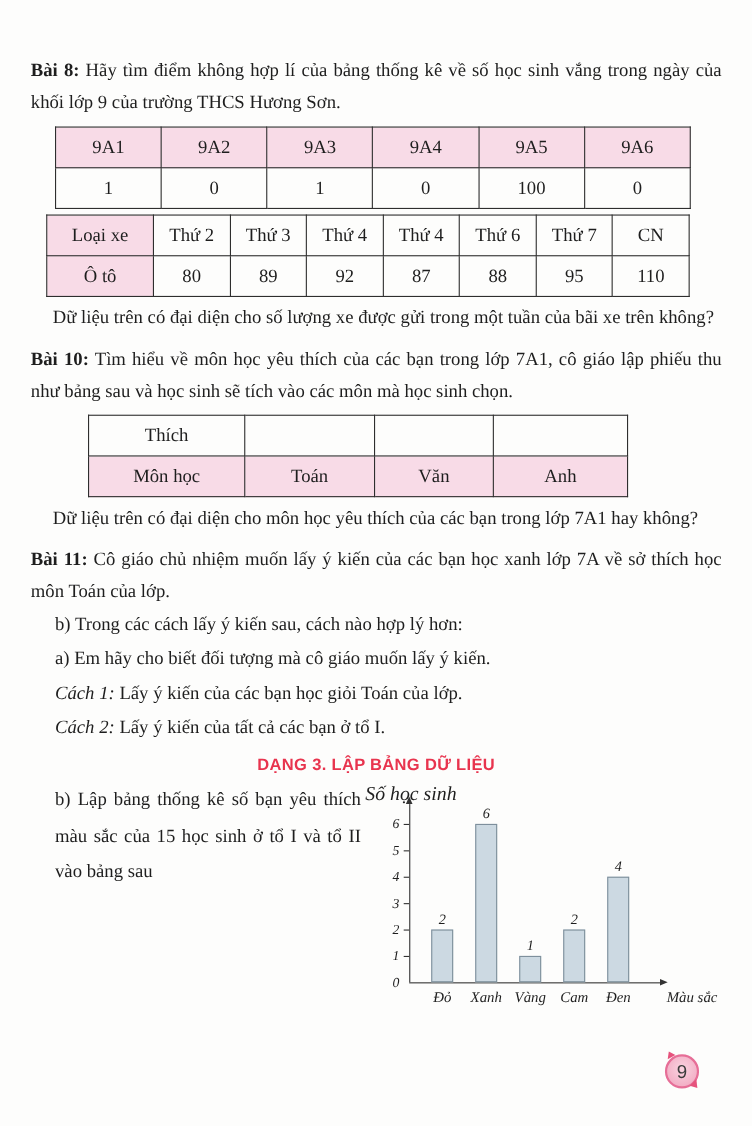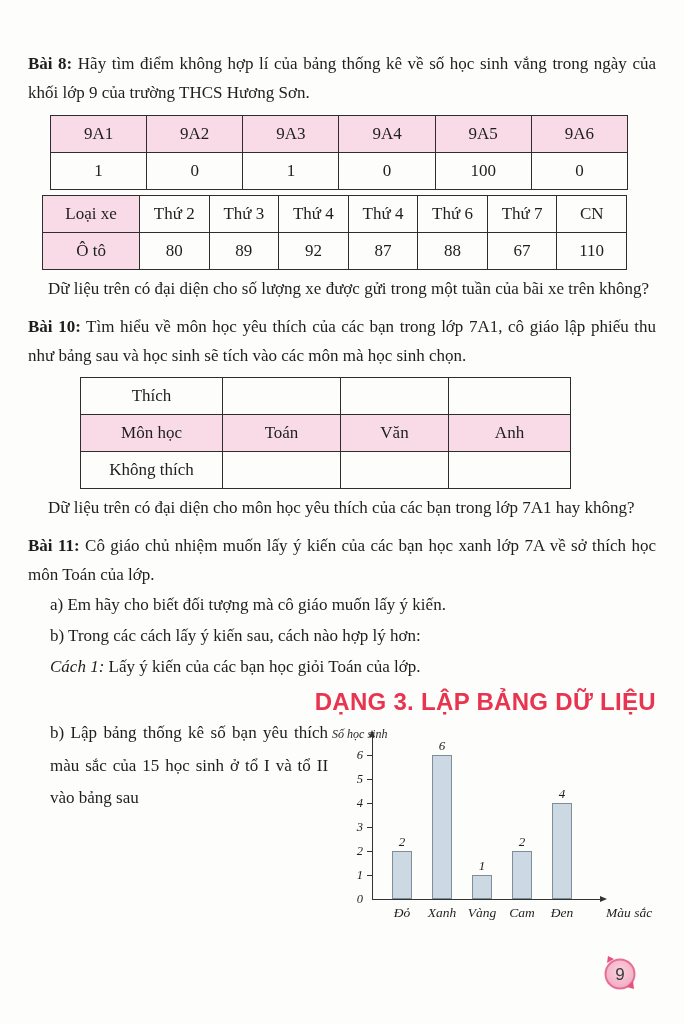--- a/index.html
+++ b/index.html
@@ -20,32 +20,32 @@
   td,th{border:1.6px solid #2e2e2e;text-align:center;font-weight:normal;
         font-size:17px;padding:4px;height:28px;line-height:28px;}
   .pink{background:#f8dbe7;}
   .tbl1{width:578px;margin:8px 0 4px 22px;}
   .tbl2{width:585px;margin:5px 0 4px 14px;}
   .tbl2 td:first-child{width:88px;}
   .tbl3{width:490px;margin:7px 0 4px 52px;}
   .tbl3 col.c0{width:142px;} .tbl3 col.c1{width:118px;}
   .tbl3 col.c2{width:108px;} .tbl3 col.c3{width:122px;}
   .section-heading{
-    text-align:right;margin-top:7px;
+    text-align:center;margin-top:7px;
     font-family:"Liberation Sans","DejaVu Sans",sans-serif;
-    font-weight:bold;font-size:24px;color:#e8344e;letter-spacing:.3px;
+    font-weight:bold;font-size:15px;color:#e8344e;letter-spacing:.3px;
     line-height:26px;
   }
   .b12row{display:flex;margin-top:2px;}
   .b12text{width:302px;}
   .b12text p{line-height:32.5px;}
   
   .chart{position:relative;width:326px;height:232px;margin-left:4px;
          font-family:"Liberation Serif","DejaVu Serif",serif;}
-  .chart .ylab{position:absolute;left:0;top:10px;font-style:italic;font-size:12px;}
+  .chart .ylab{position:absolute;left:0;top:0;font-style:italic;font-size:18px;}
   .chart .xlab{position:absolute;font-style:italic;font-size:13.5px;}
   .chart .vaxis{position:absolute;width:1.4px;background:#333;}
   .chart .haxis{position:absolute;height:1.4px;background:#333;}
   .chart .arrow-up{position:absolute;width:0;height:0;
      border-left:3.5px solid transparent;border-right:3.5px solid transparent;
      border-bottom:7px solid #333;}
   .chart .arrow-right{position:absolute;width:0;height:0;
      border-top:3.5px solid transparent;border-bottom:3.5px solid transparent;
      border-left:7px solid #333;}
   .chart .tick{position:absolute;width:5px;height:1.2px;background:#333;}
@@ -103,21 +103,21 @@
           <td>Thứ 7</td>
           <td>CN</td>
         </tr>
         <tr>
           <td class="pink">Ô tô</td>
           <td>80</td>
           <td>89</td>
           <td>92</td>
           <td>87</td>
           <td>88</td>
-          <td>67</td>
+          <td>95</td>
           <td>110</td>
         </tr>
       </tbody>
   </table>
 
   <p class="indent">Dữ liệu trên có đại diện cho số lượng xe được gửi trong một tuần của bãi xe trên không?</p>
 
   <p class="prob"><span class="lbl">Bài 10:</span>
      <span>Tìm hiểu về môn học yêu thích của các bạn trong lớp 7A1, cô giáo lập phiếu thu như bảng sau và học sinh sẽ tích vào các môn mà học sinh chọn.</span></p>
 
@@ -134,37 +134,33 @@
           <td></td>
           <td></td>
           <td></td>
         </tr>
         <tr>
           <td class="pink">Môn học</td>
           <td class="pink">Toán</td>
           <td class="pink">Văn</td>
           <td class="pink">Anh</td>
         </tr>
-        <tr>
-          <td>Không thích</td>
-          <td></td>
-          <td></td>
-          <td></td>
-        </tr>
       </tbody>
   </table>
 
   <p class="indent">Dữ liệu trên có đại diện cho môn học yêu thích của các bạn trong lớp 7A1 hay không?</p>
 
   <p class="prob"><span class="lbl">Bài 11:</span>
      <span>Cô giáo chủ nhiệm muốn lấy ý kiến của các bạn học xanh lớp 7A về sở thích học môn Toán của lớp.</span></p>
+  <p class="sub">b) Trong các cách lấy ý kiến sau, cách nào hợp lý hơn:</p>
   <p class="sub">a) Em hãy cho biết đối tượng mà cô giáo muốn lấy ý kiến.</p>
-  <p class="sub">b) Trong các cách lấy ý kiến sau, cách nào hợp lý hơn:</p>
   <p class="sub"><span class="cach-lbl">Cách 1:</span>
      <span>Lấy ý kiến của các bạn học giỏi Toán của lớp.</span></p>
+  <p class="sub"><span class="cach-lbl">Cách 2:</span>
+     <span>Lấy ý kiến của tất cả các bạn ở tổ I.</span></p>
 
   <div class="section-heading">DẠNG 3. LẬP BẢNG DỮ LIỆU</div>
 
 
   <div class="b12row">
     <div class="b12text">
       <p class="sub">b) Lập bảng thống kê số bạn yêu thích màu sắc của 15 học sinh ở tổ I và tổ II vào bảng sau</p>
     </div>
     <div class="chart">
       <div class="ylab">Số học sinh</div>

